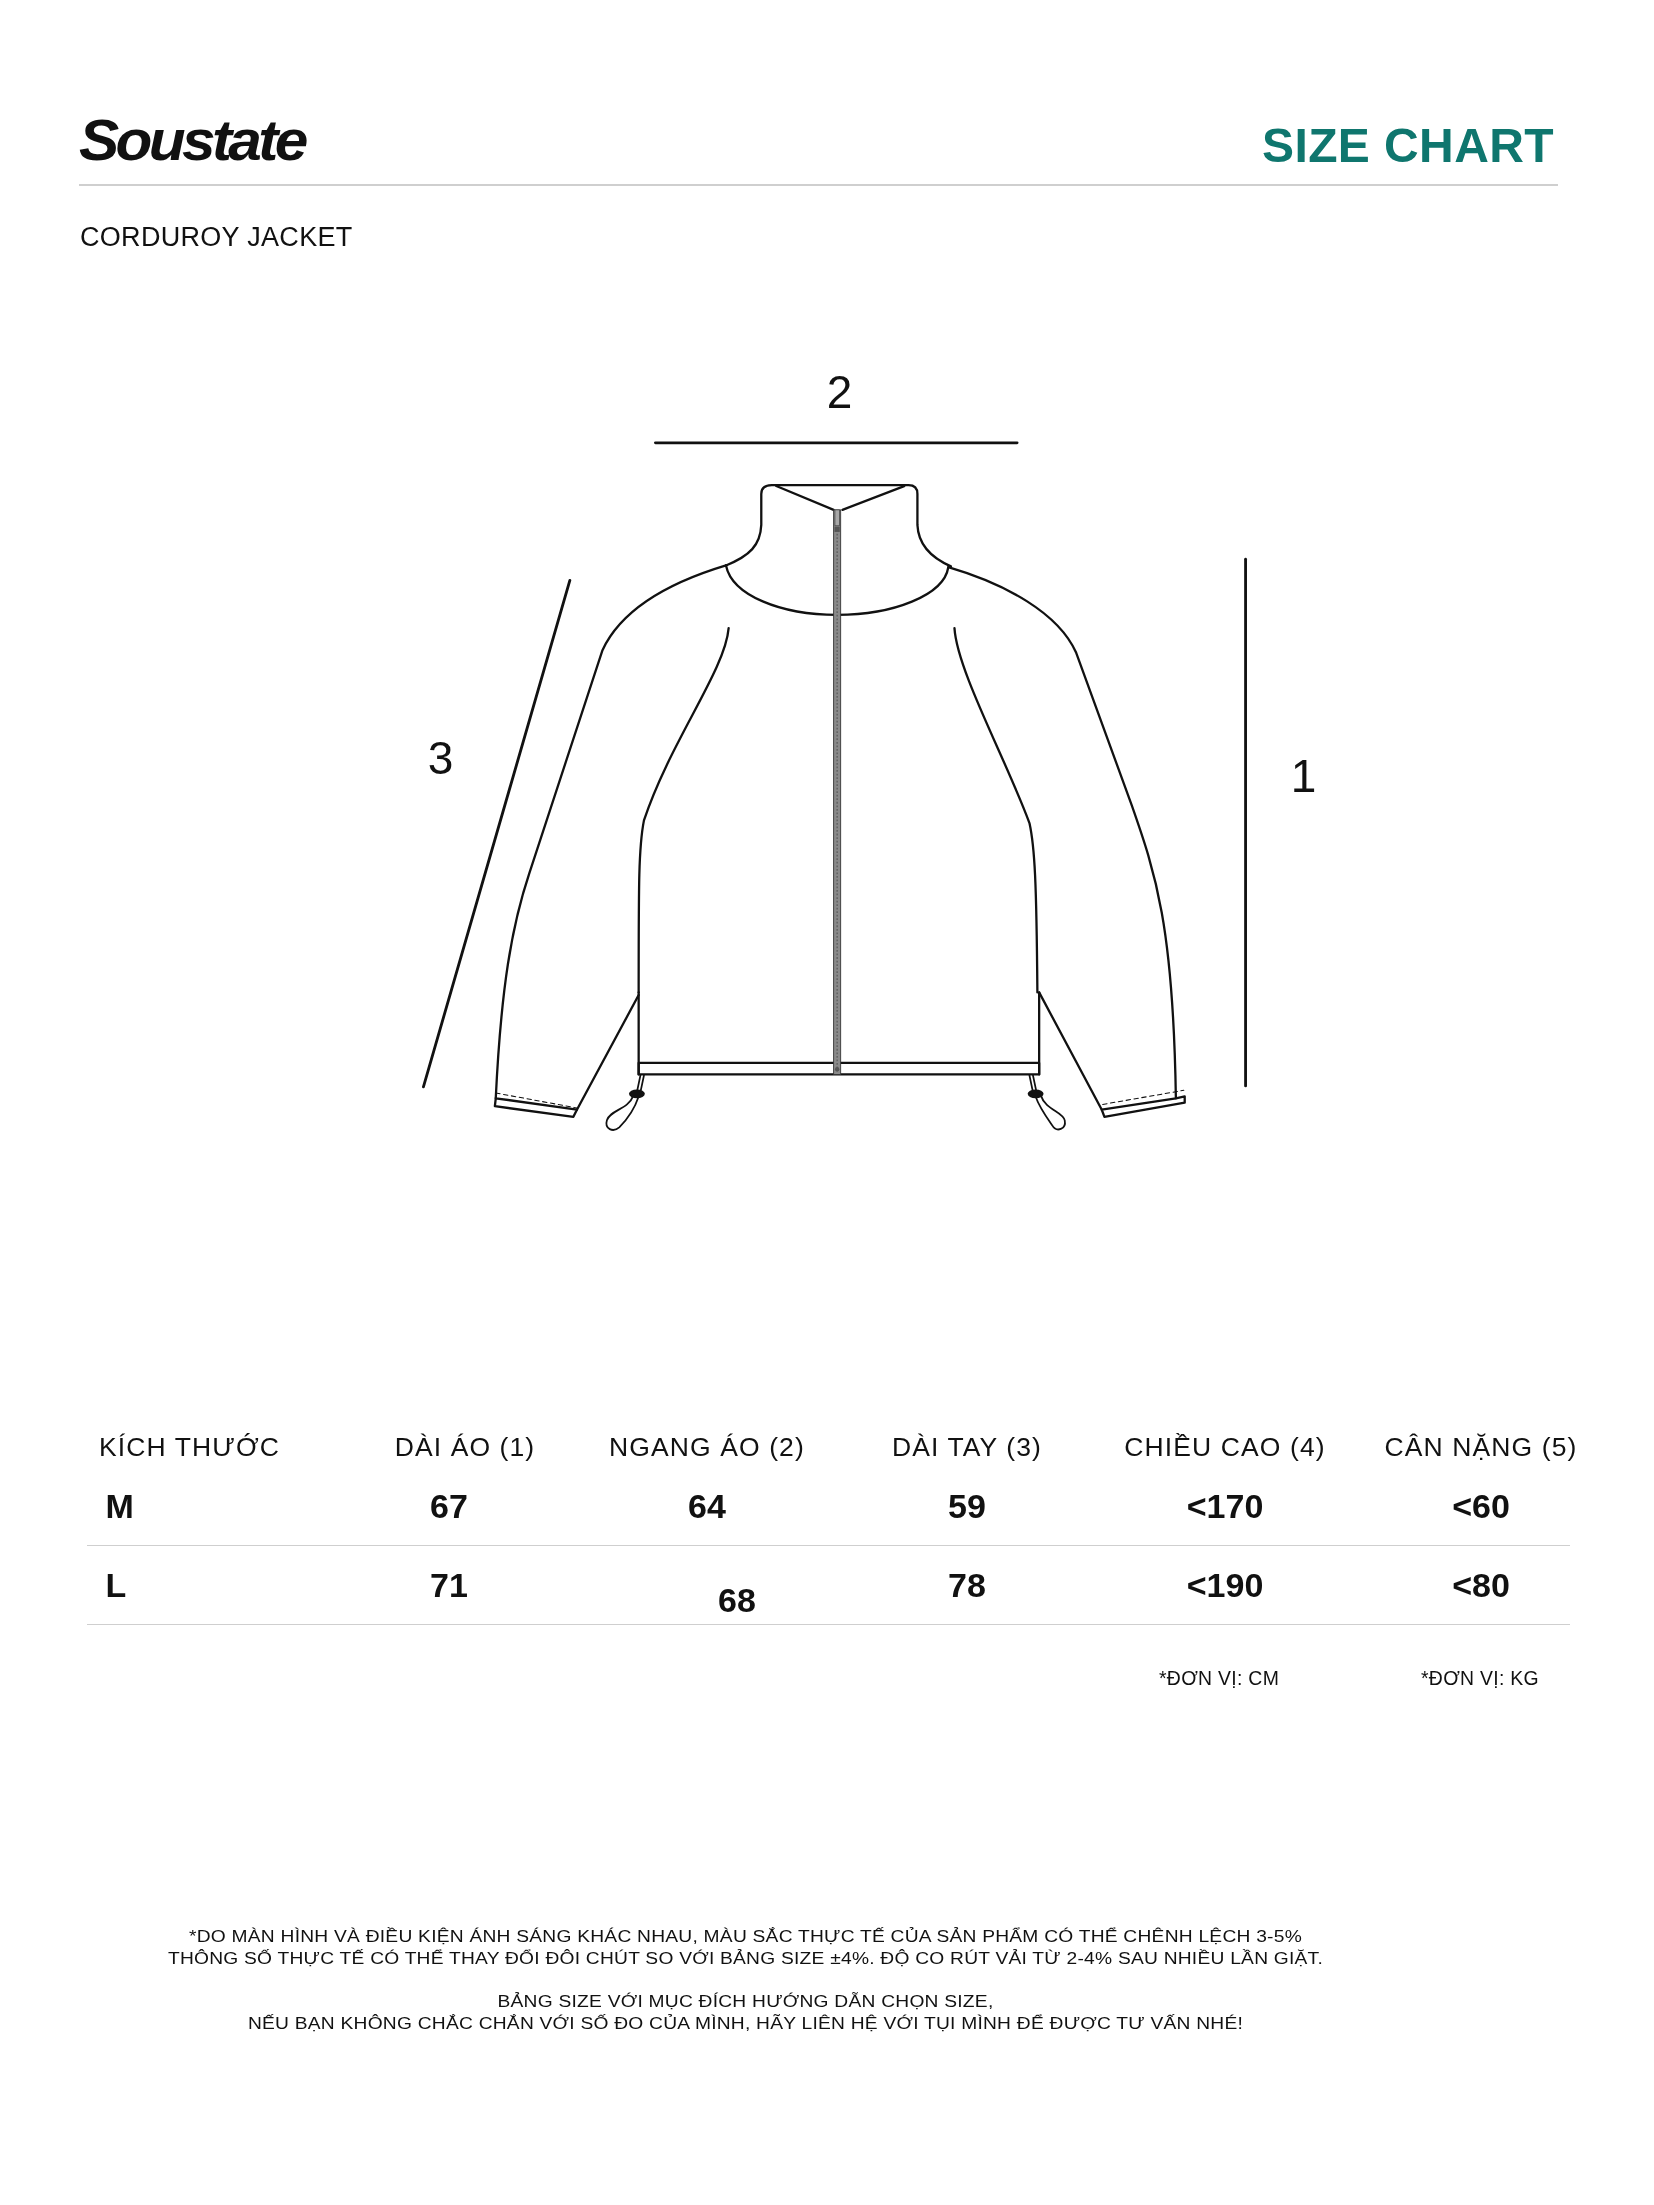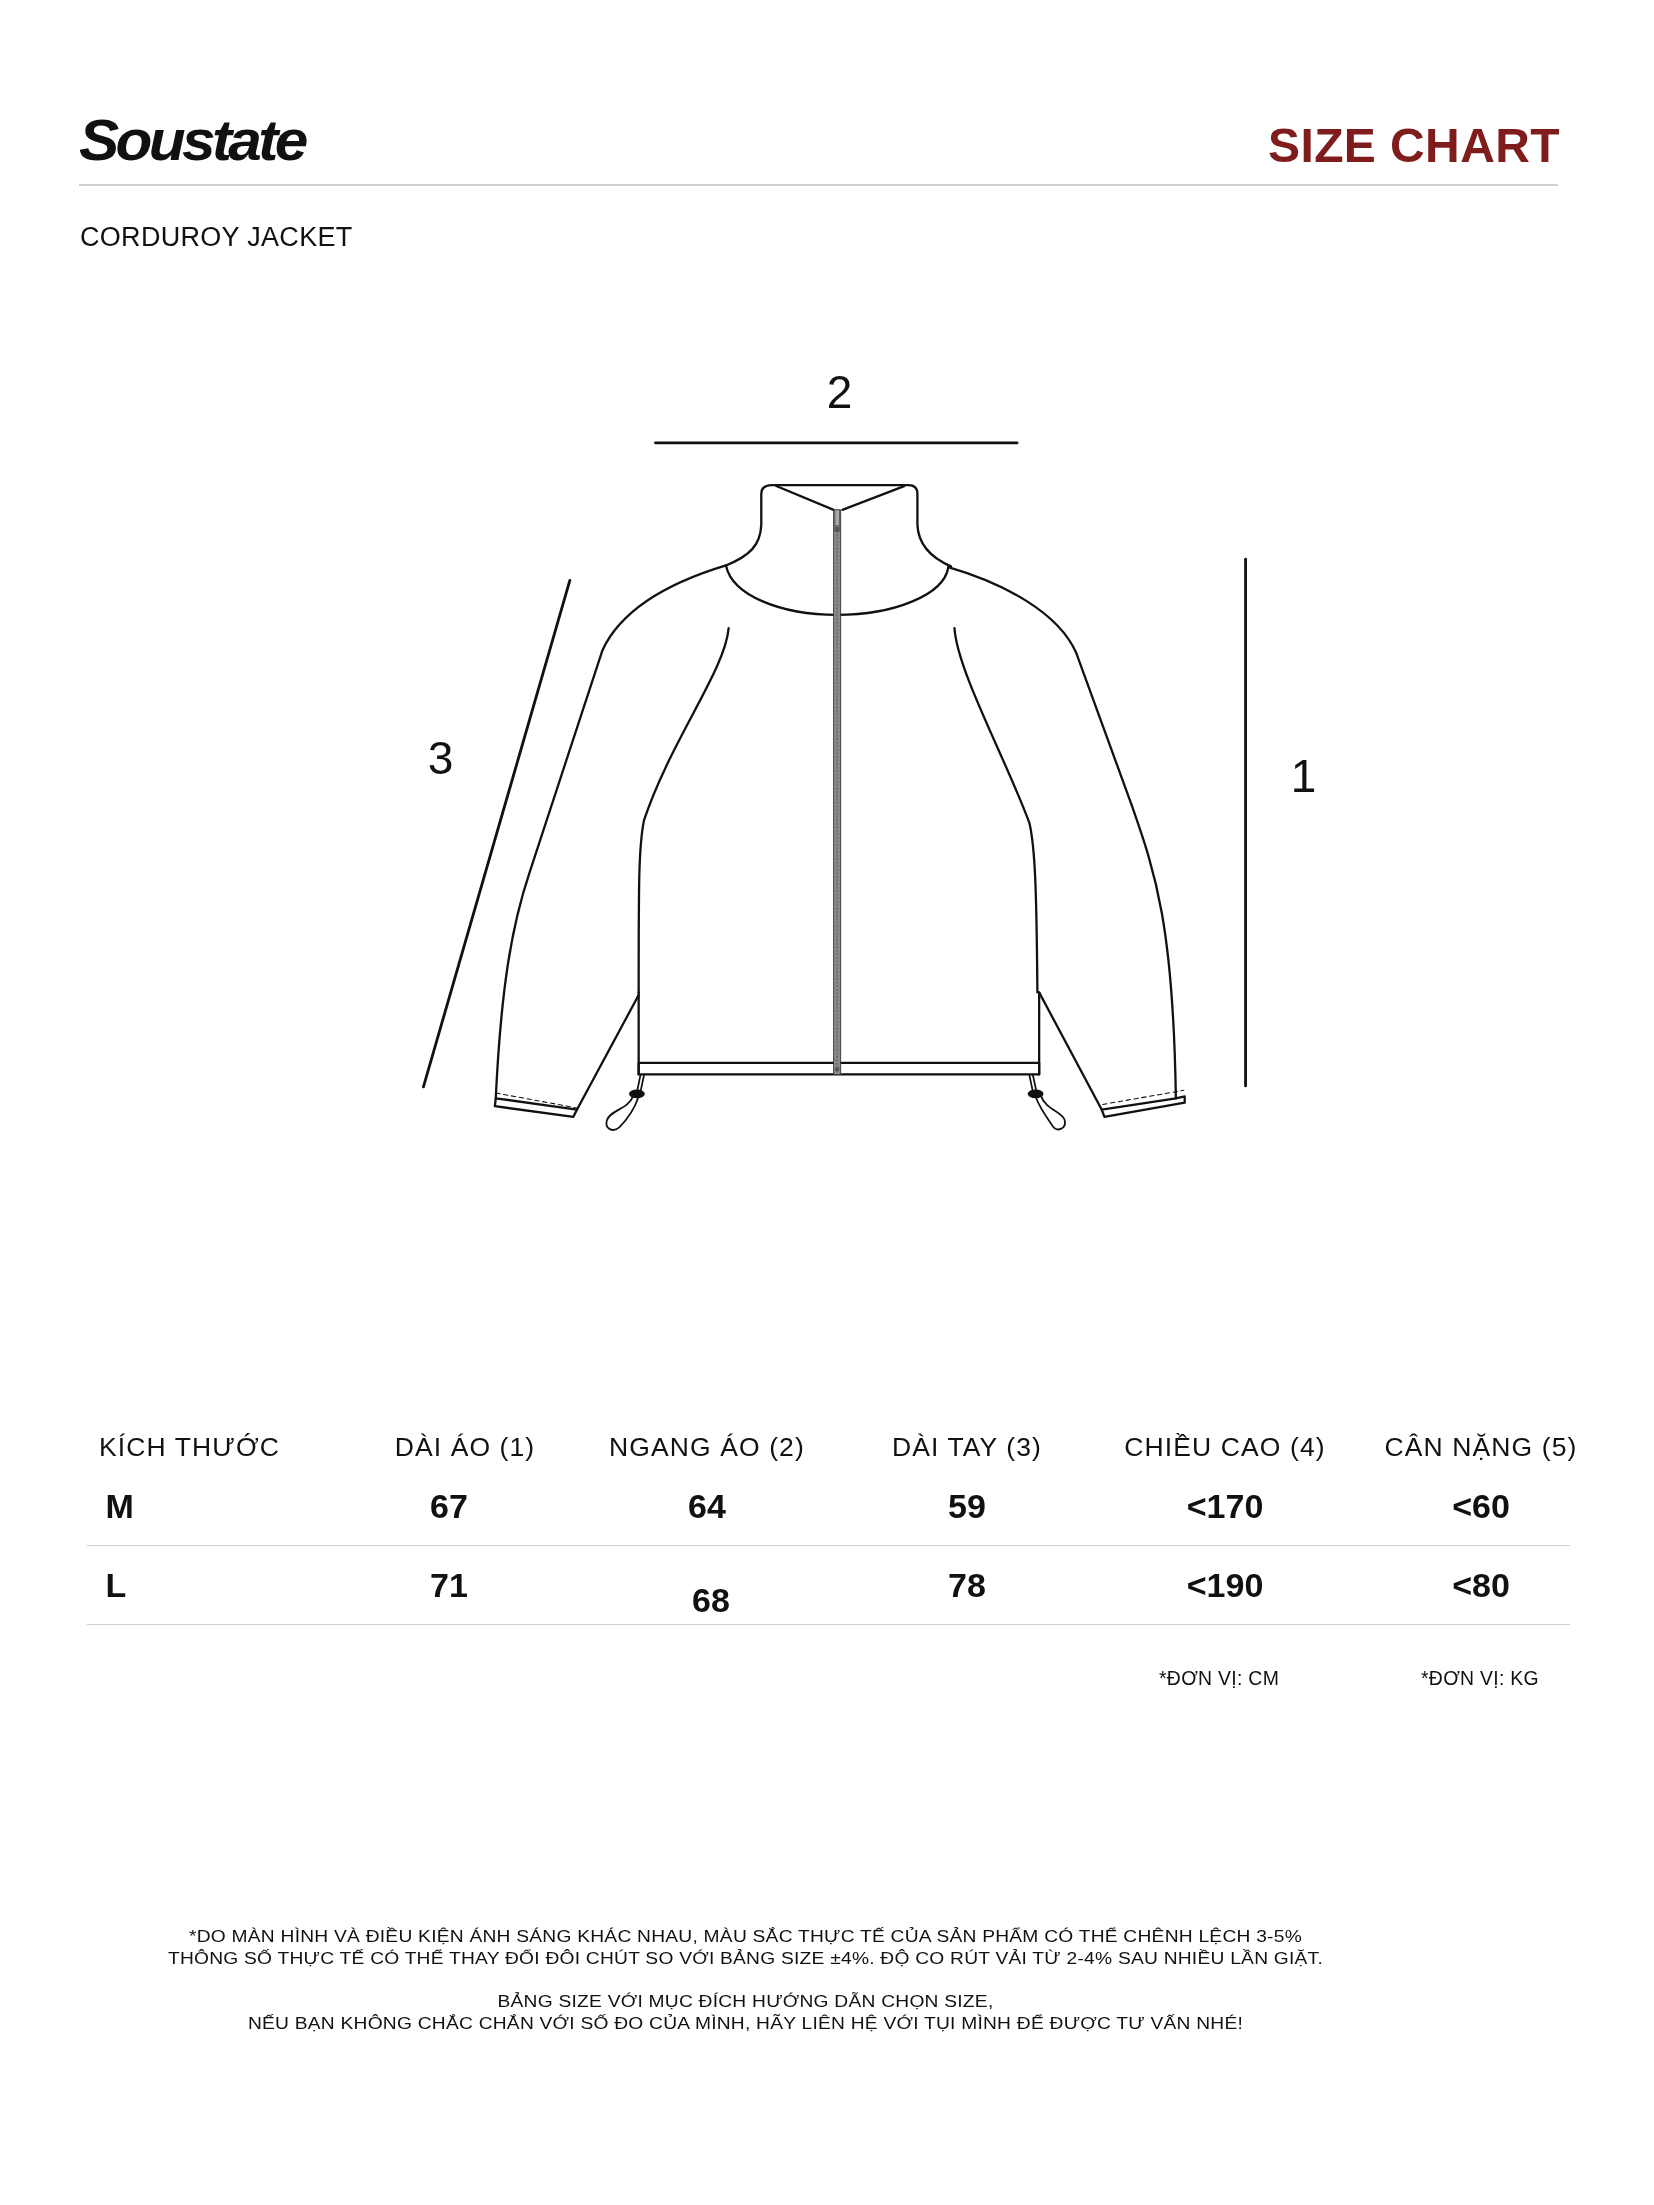--- a/index.html
+++ b/index.html
@@ -1,19 +1,19 @@
 <!DOCTYPE html>
 <html style="font-size:14px"><head>
 <meta charset="utf-8">
 <style>
   html, body { margin: 0; padding: 0; background: #ffffff; }
   body { width: 1654px; height: 2206px; position: relative; overflow: hidden; color: #111111; font-family: "Liberation Sans", sans-serif; }
   .abs { position: absolute; }
   .brand-logo { left: 79px; top: 111px; font-size: 58px; font-weight: 700; font-style: italic; letter-spacing: -3.5px; line-height: 1; color: #111; transform: scaleX(1.04); transform-origin: left top; }
-  .header-title { right: 94px; top: 122px; font-size: 48px; font-weight: 700; line-height: 1; color: #7f1d1d; letter-spacing: 0.4px; }
+  .header-title { right: 100px; top: 122px; font-size: 48px; font-weight: 700; line-height: 1; color: #0f766e; letter-spacing: 0.4px; }
   .header-divider { left: 79px; top: 184px; width: 1479px; height: 1.8px; background: #cfcfcf; }
   .product-name { left: 80px; top: 224px; font-size: 27px; font-weight: 400; line-height: 1; color: #111; letter-spacing: 0.3px; }
 
   .diagram { left: 0; top: 0; width: 1654px; height: 1235px; }
   .mlabel { font-size: 46px; line-height: 1; color: #111; text-align: center; width: 53px; }
 
   .size-table { left: 87px; top: 1426px; width: 1483px; }
   .t-row { position: relative; display: flex; align-items: center; }
   .t-head { height: 42px; }
   .t-data { height: 78px; border-bottom: 1.8px solid #cfcfcf; }
@@ -102,21 +102,21 @@
     <span class="cell left" style="left:18.5px;">M</span>
     <span class="cell" style="left:362px;">67</span>
     <span class="cell" style="left:620px;">64</span>
     <span class="cell" style="left:880px;">59</span>
     <span class="cell" style="left:1138px;">&lt;170</span>
     <span class="cell" style="left:1394px;">&lt;60</span>
   </div>
   <div class="t-row t-data">
     <span class="cell left" style="left:18.5px;">L</span>
     <span class="cell" style="left:362px;">71</span>
-    <span class="cell" style="left:624px;margin-top:30px;">68</span>
+    <span class="cell" style="left:650px;margin-top:30px;">68</span>
     <span class="cell" style="left:880px;">78</span>
     <span class="cell" style="left:1138px;">&lt;190</span>
     <span class="cell" style="left:1394px;">&lt;80</span>
   </div>
 </div>
 
 <div class="abs unit-note" style="left:1159px;">*ĐƠN VỊ: CM</div>
 <div class="abs unit-note" style="left:1421px;">*ĐƠN VỊ: KG</div>
 
 <div class="abs footer" style="top:1926px;">

